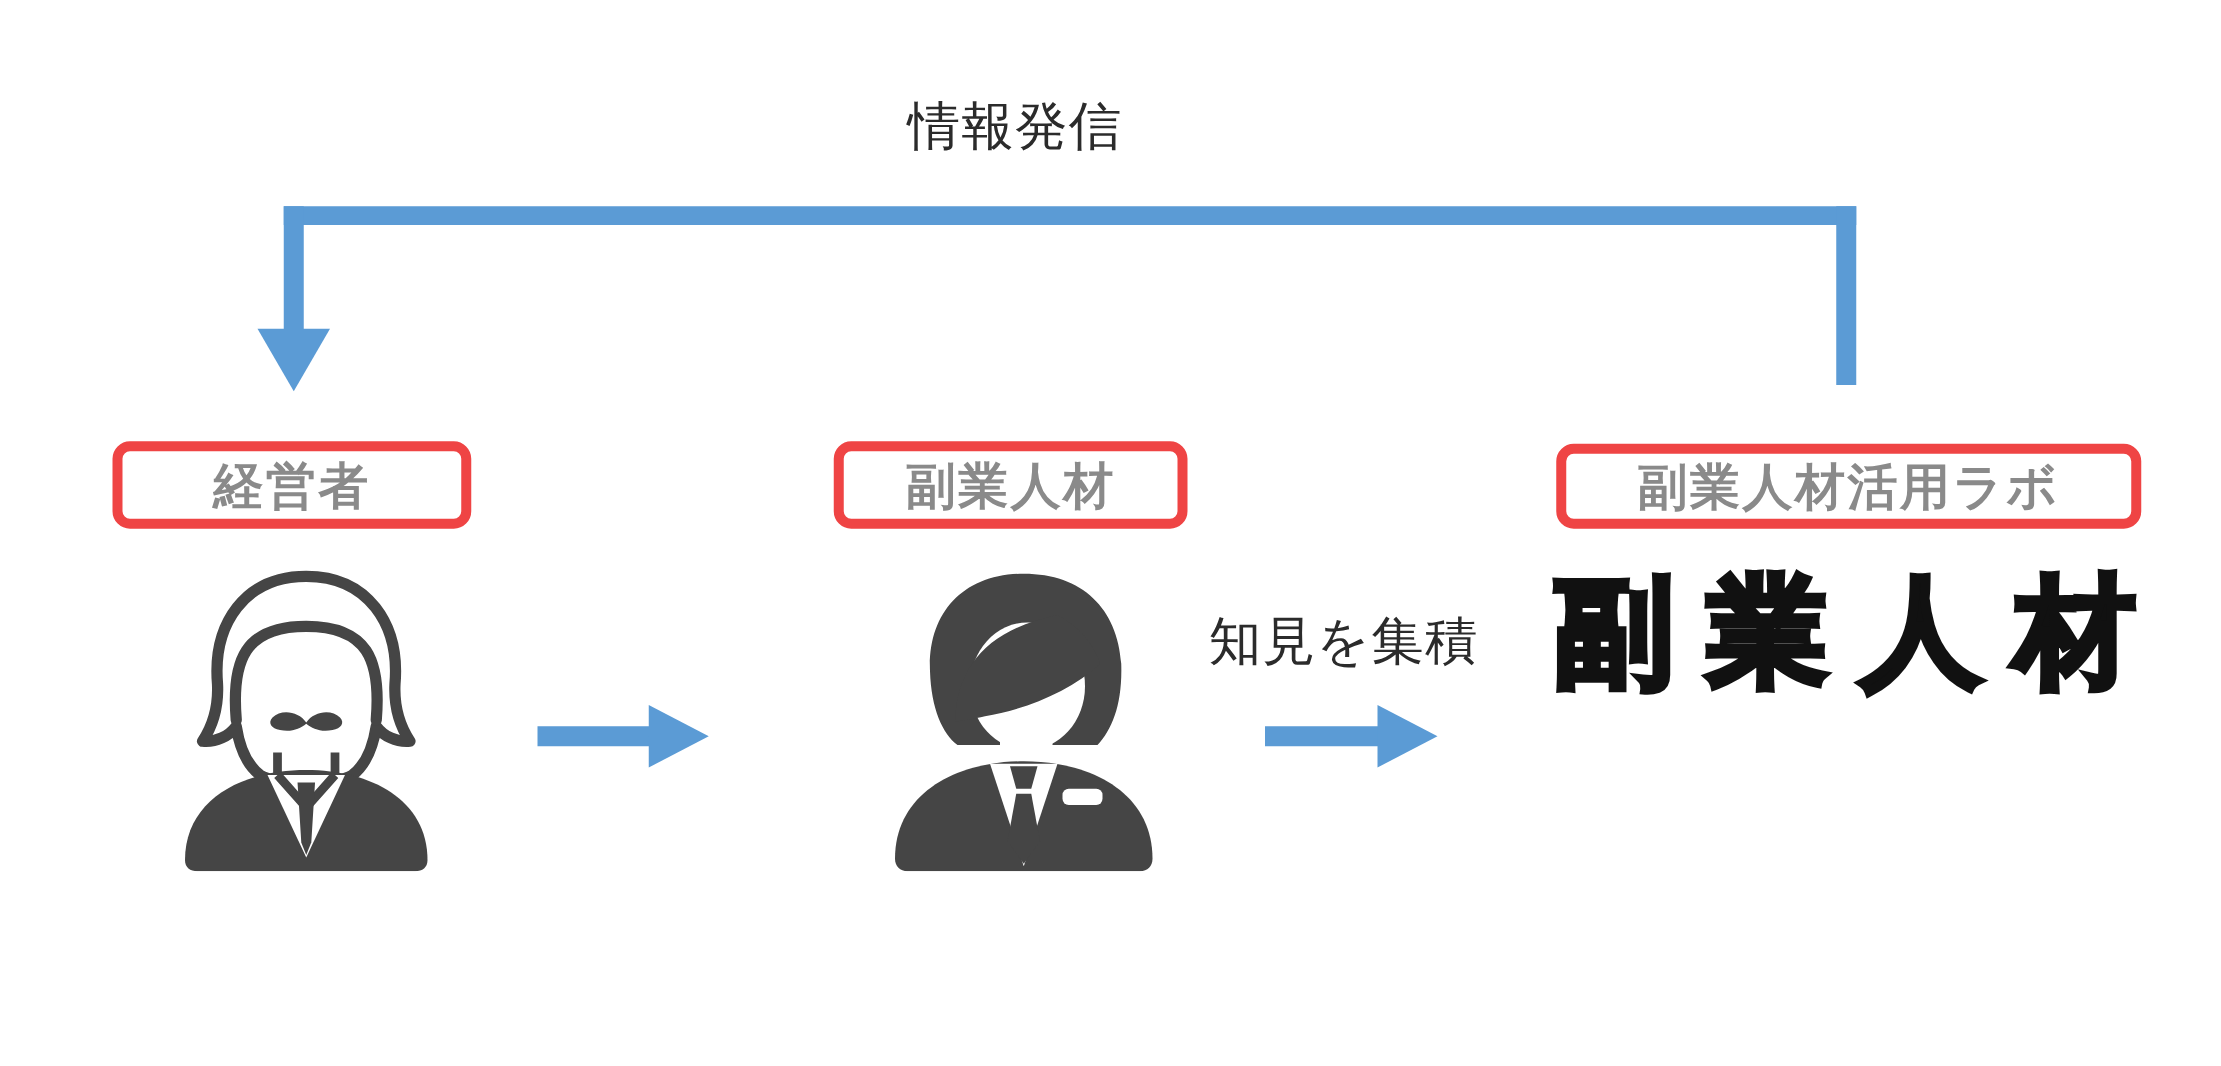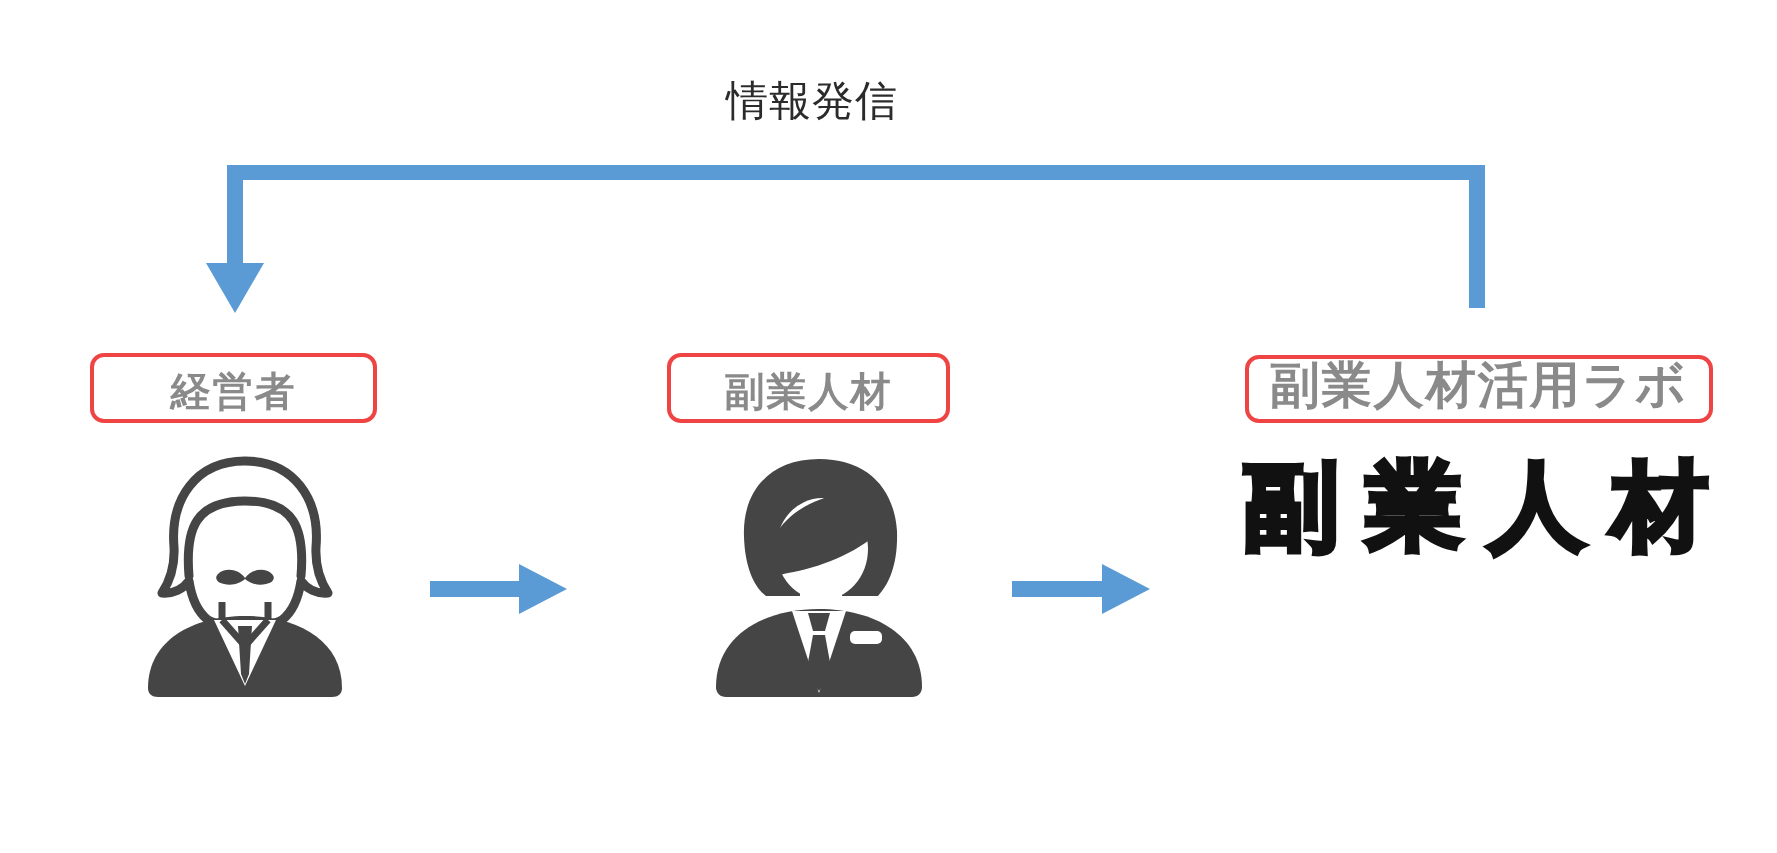--- a/index.html
+++ b/index.html
@@ -33,27 +33,27 @@
   .flow-label{
     position:absolute;color:#2b2b2b;font-size:42px;letter-spacing:1px;
     text-align:center;white-space:nowrap;line-height:1.1;
   }
   .lbl-top{left:640px;top:78px;width:344px;}
   .lbl-a1{left:420px;top:490px;width:160px;}
   .lbl-a2{left:950px;top:490px;width:250px;}
   
   .node-box{
     position:absolute;box-sizing:border-box;background:#ffffff;
-    border:4px solid #ef4444;border-radius:14px;
-    display:flex;align-items:flex-end;justify-content:center;
+    border:8px solid #ef4444;border-radius:14px;
+    display:flex;align-items:center;justify-content:center;
     color:#8a8a8a;font-weight:bold;font-size:40px;letter-spacing:2px;white-space:nowrap;
   }
   .box1{left:90px;top:353px;width:287px;height:70px;}
   .box2{left:667px;top:353px;width:283px;height:70px;}
-  .box3{left:1245px;top:355px;width:468px;height:68px;font-size:50px;}
+  .box3{left:1245px;top:355px;width:468px;height:68px;font-size:40px;}
   
   .person{position:absolute;}
   .p1{left:138px;top:450px;width:215px;height:247px;}
   .p2{left:708px;top:455px;width:222px;height:242px;}
   
   .logo-line{
     position:absolute;left:1243px;width:480px;color:#111111;
     font-weight:bold;font-size:96px;line-height:96px;letter-spacing:27px;
     white-space:nowrap;-webkit-text-stroke:5px #111111;
   }
@@ -120,18 +120,19 @@
     <path d="M111 154 C 56 154, 8 180, 8 232 C 8 238, 12 242, 18 242 L 204 242 C 210 242, 214 238, 214 232 C 214 180, 166 154, 111 154 Z" fill="#454545"></path>
 
     <path d="M84 156 L 111 238 L 138 156 Z" fill="#ffffff"></path>
 
     <path d="M100 158 L 122 158 L 117 176 L 105 176 Z" fill="#454545"></path>
     <path d="M105 180 L 117 180 L 124 218 L 111 236 L 98 218 Z" fill="#454545"></path>
 
     <rect x="142" y="176" width="32" height="13" rx="5" fill="#ffffff"></rect>
   </svg>
 
+  <div class="flow-label lbl-a2">知見を集積</div>
   <div class="arrow-shaft a2-shaft"></div>
   <div class="arrow-head a2-head"></div>
 
   <div class="logo-line logo1">副業人材</div>
 
 </div>
 
 </body></html>

